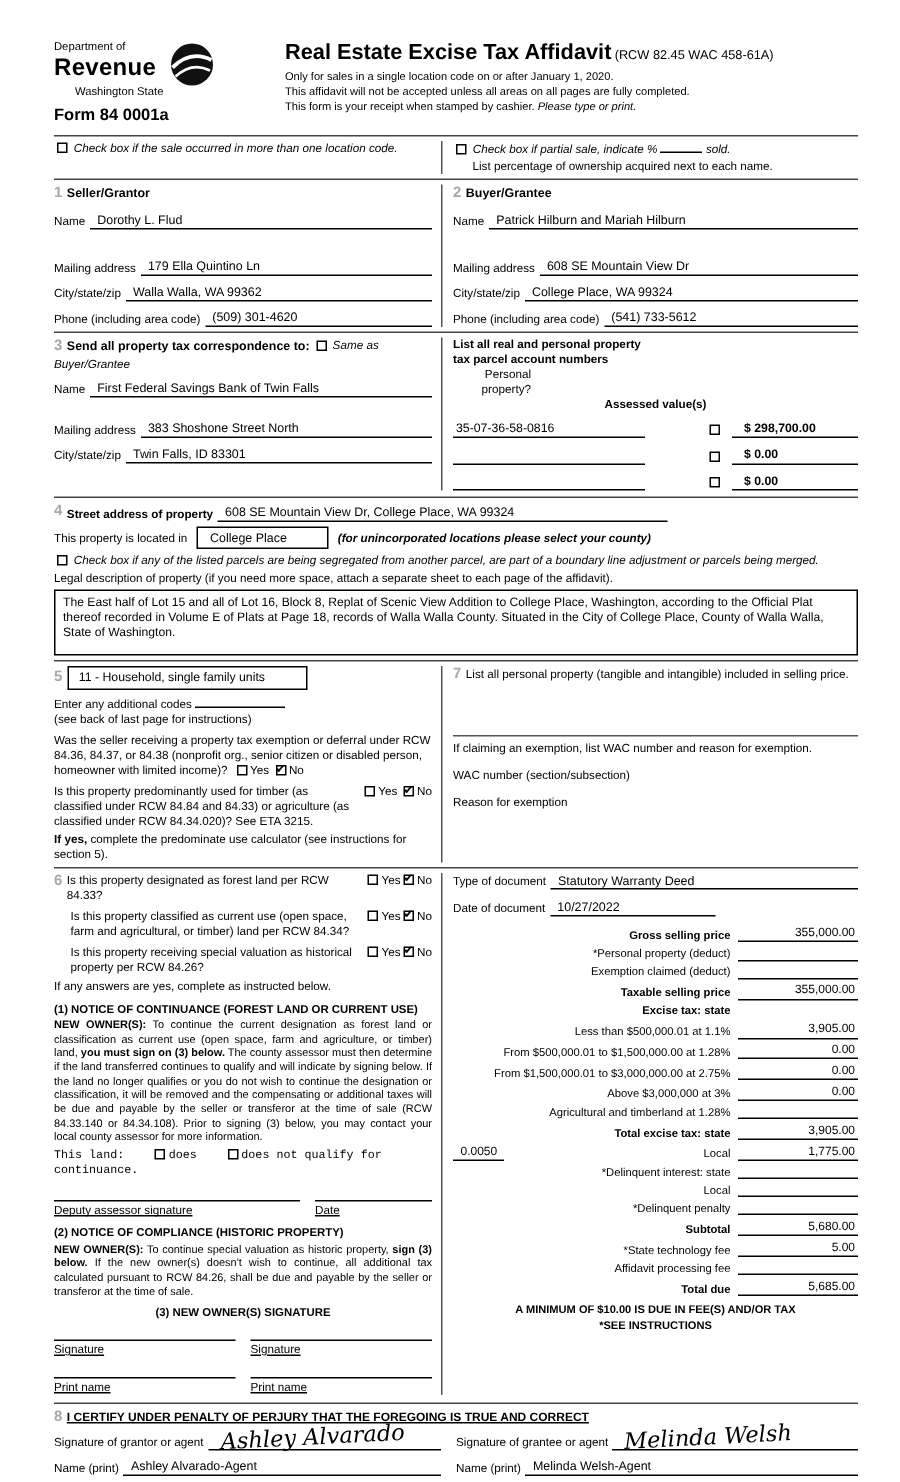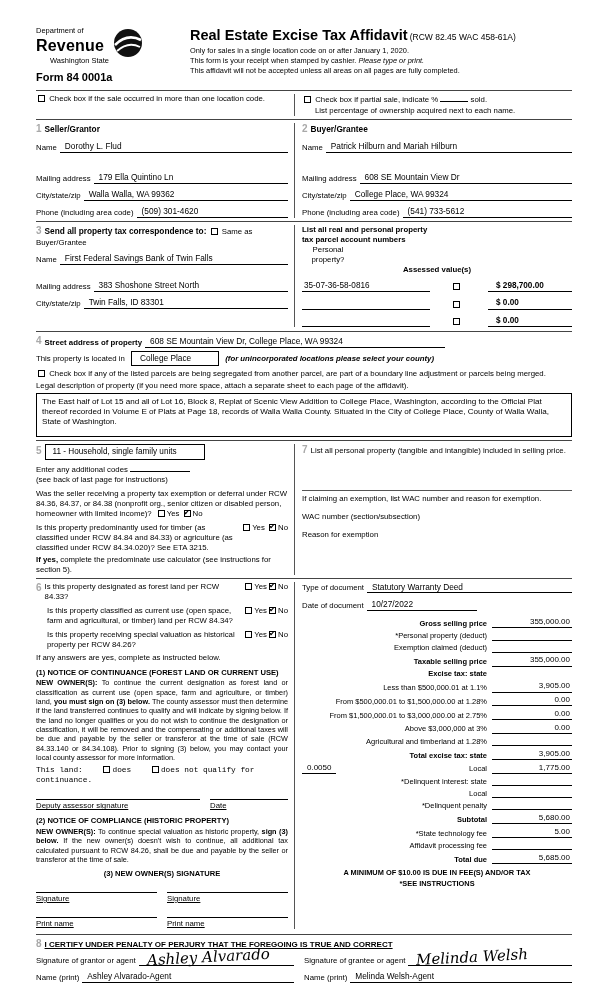--- a/index.html
+++ b/index.html
@@ -33,31 +33,31 @@
   .stitle{font-weight:bold;font-size:8.3px;}
   .shead{margin-bottom:2px;}
 
   .field{display:flex;align-items:flex-end;margin-top:5.5px;}
   .flabel{white-space:nowrap;margin-right:3px;}
   .fval{flex:1;border-bottom:1px solid #000;padding:0 2px 0 5px;font-size:8.3px;min-height:9px;}
 
   .cb{display:inline-block;width:7px;height:7px;border:1px solid #000;vertical-align:-1px;
       position:relative;margin:0 2px;background:#fff;}
   .cb[data-checked="true"]::after{content:"✔";position:absolute;left:-1px;top:-2px;font-size:8px;line-height:8px;}
-  .cbl{vertical-align:middle;}
+  .cbl{vertical-align:middle;font-style:italic;}
   .check-line{white-space:nowrap;}
   .blank{display:inline-block;border-bottom:1px solid #000;height:8px;vertical-align:baseline;}
   .w28{width:28px;}.w60{width:60px;}
   .indent{margin-left:13px;margin-top:1px;}
   .yn{white-space:nowrap;margin-left:4px;}
 
   
   .pt-head{display:flex;margin-bottom:2px;flex-direction:column;}
   .pt-c1{width:128px;}
-  .pt-c2{width:52px;text-align:center;}
+  .pt-c2{width:52px;text-align:right;}
   .pt-c3{flex:1;text-align:center;}
   .pt-row{display:flex;align-items:flex-end;margin-top:6px;}
   .pt-row .pt-c1{border-bottom:1px solid #000;min-height:9px;font-size:8.2px;padding-left:2px;}
   .pt-row .pt-c3{border-bottom:1px solid #000;min-height:9px;font-size:8.2px;text-align:left;padding-left:8px;margin-left:6px;font-weight:bold;}
 
   
   .sec4{border-top:1px solid #444;padding-top:3px;margin-top:4px;}
   .locbox{display:inline-block;border:1px solid #000;padding:1px 8px;min-width:88px;font-size:8.3px;margin:0 4px;}
   .legalbox{border:1px solid #000;padding:3px 5px;margin-top:2px;font-size:8.1px;min-height:44px;}
 
@@ -119,22 +119,22 @@
         </span>
       </div>
       <div class="form-number">Form 84 0001a</div>
     </div>
     <div class="hrb">
       <div>
         <span class="title">Real Estate Excise Tax Affidavit</span>
         <span class="rcw">(RCW 82.45 WAC 458-61A)</span>
       </div>
       <div class="sub">Only for sales in a single location code on or after January 1, 2020.</div>
+      <div class="sub">This affidavit will not be accepted unless all areas on all pages are fully completed.</div>
       <div class="sub"><span>This form is your receipt when stamped by cashier. </span><span class="i">Please type or print.</span></div>
-      <div class="sub">This affidavit will not be accepted unless all areas on all pages are fully completed.</div>
     </div>
   </div>
 
   <div class="cols">
     <div class="cL check-line">
       <span class="cb" data-checked="false"></span>
       <span class="cbl">Check box if the sale occurred in more than one location code.</span>
     </div>
     <div class="cR">
       <div class="check-line">

